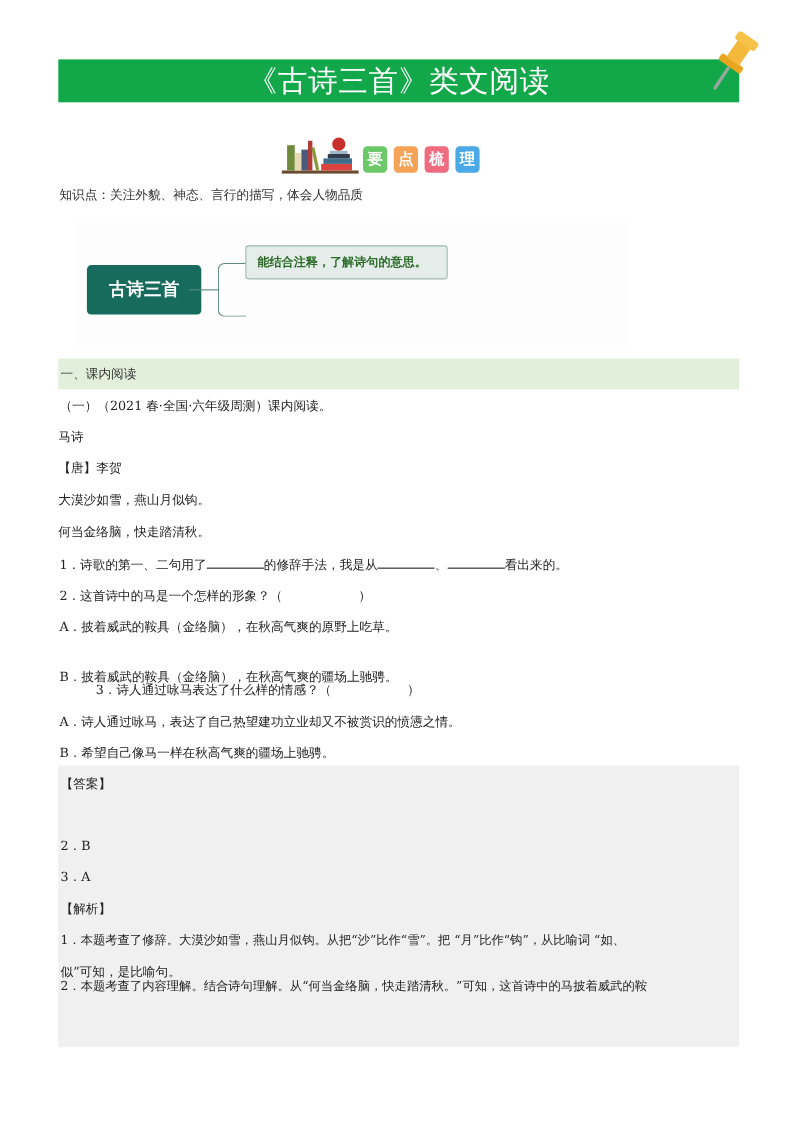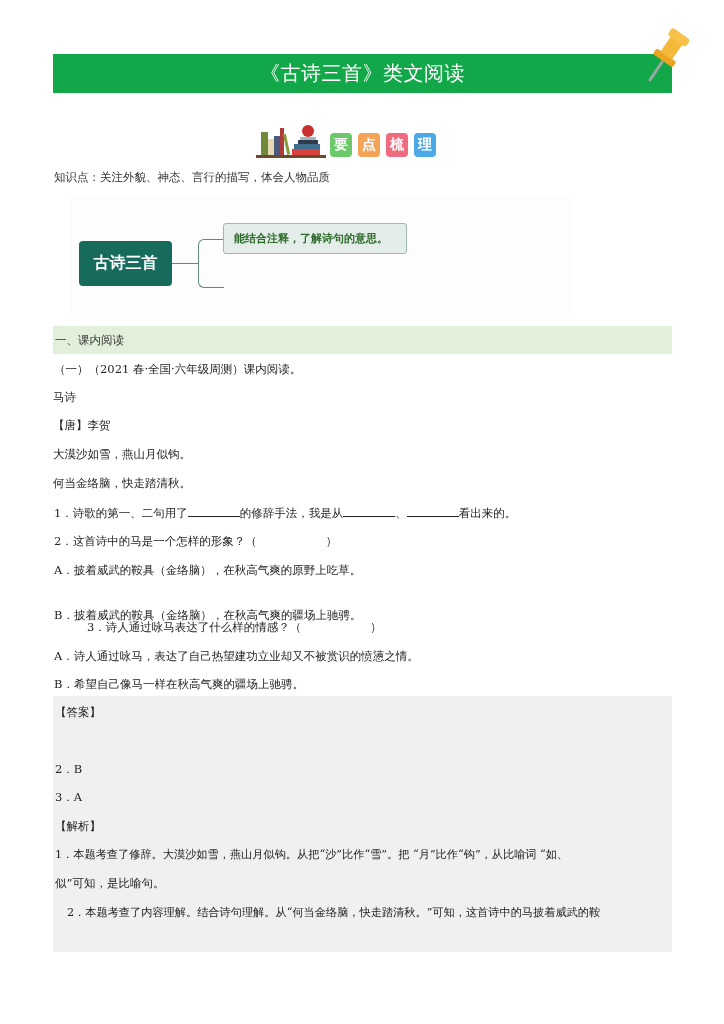--- a/index.html
+++ b/index.html
@@ -5,38 +5,38 @@
   * { margin: 0; padding: 0; box-sizing: border-box; }
   html, body { width: 724px; height: 1024px; background: #ffffff; overflow: hidden; }
   body { position: relative; font-family: "DejaVu Serif", "Liberation Serif", serif; color: #222; }
 
   .title-bar {
     position: absolute; left: 53px; top: 54px; width: 619px; height: 39px;
     background: #12a84a; display: flex; align-items: center; justify-content: center;
   }
   .title-bar .title {
     font-family: "DejaVu Sans", "Liberation Sans", sans-serif;
-    color: #ffffff; font-size: 20px; letter-spacing: 0.5px;
+    color: #ffffff; font-size: 27px; letter-spacing: 0.5px;
   }
   .pushpin { position: absolute; left: 640px; top: 26px; width: 56px; height: 56px; }
 
   .points-header { position: absolute; left: 256px; top: 124px; height: 34px; display: flex; align-items: flex-end; }
   .bookshelf { width: 72px; height: 34px; }
   .tiles { display: flex; gap: 6px; margin-left: 2px; margin-bottom: 1px; }
   .tile {
     width: 22px; height: 24px; border-radius: 4px; color: #fff; font-weight: bold;
     font-family: "DejaVu Sans", "Liberation Sans", sans-serif; font-size: 14px;
     display: flex; align-items: center; justify-content: center;
   }
 
   .knowledge { position: absolute; left: 54px; top: 170px; font-size: 11.5px; color: #333; }
 
   .mindmap { position: absolute; left: 70px; top: 198px; width: 502px; height: 120px; background: #fdfdfd; }
   .mm-root {
-    position: absolute; left: 9px; top: 43px; width: 93px; height: 45px;
+    position: absolute; left: 9px; top: 43px; width: 104px; height: 45px;
     background: #176b5d; border-radius: 4px; color: #fff; font-weight: bold;
     font-family: "DejaVu Sans", "Liberation Sans", sans-serif; font-size: 16px;
     display: flex; align-items: center; justify-content: center;
   }
   .mm-line-h { position: absolute; left: 102px; top: 65px; width: 27px; height: 1px; background: #5e8a80; }
   .mm-bracket {
     position: absolute; left: 128px; top: 41px; width: 26px; height: 49px;
     border: 1px solid #5e8a80; border-right: none; border-radius: 6px 0 0 6px;
   }
   .mm-node {
@@ -129,14 +129,14 @@
 <div class="line" style="left:54px; top:649px;">A．诗人通过咏马，表达了自己热望建功立业却又不被赏识的愤懑之情。</div>
 <div class="line" style="left:54px; top:677px;">B．希望自己像马一样在秋高气爽的疆场上驰骋。</div>
 
 <div class="answer-box">
   <div class="line" style="top:9px;">【答案】</div>
   <div class="line" style="top:66px;">2．B</div>
   <div class="line" style="top:94px;">3．A</div>
   <div class="line" style="top:123px;">【解析】</div>
   <div class="line" style="top:151px; font-size:11.2px;">1．本题考查了修辞。大漠沙如雪，燕山月似钩。从把“沙”比作“雪”。把 “月”比作“钩”，从比喻词 “如、</div>
   <div class="line" style="top:180px;">似”可知，是比喻句。</div>
-  <div class="line" style="top:209px; font-size:11.2px;margin-left:12px;">2．本题考查了内容理解。结合诗句理解。从“何当金络脑，快走踏清秋。”可知，这首诗中的马披着威武的鞍</div>
+  <div class="line" style="top:193px; font-size:11.2px;">2．本题考查了内容理解。结合诗句理解。从“何当金络脑，快走踏清秋。”可知，这首诗中的马披着威武的鞍</div>
 </div>
 
 </body></html>

